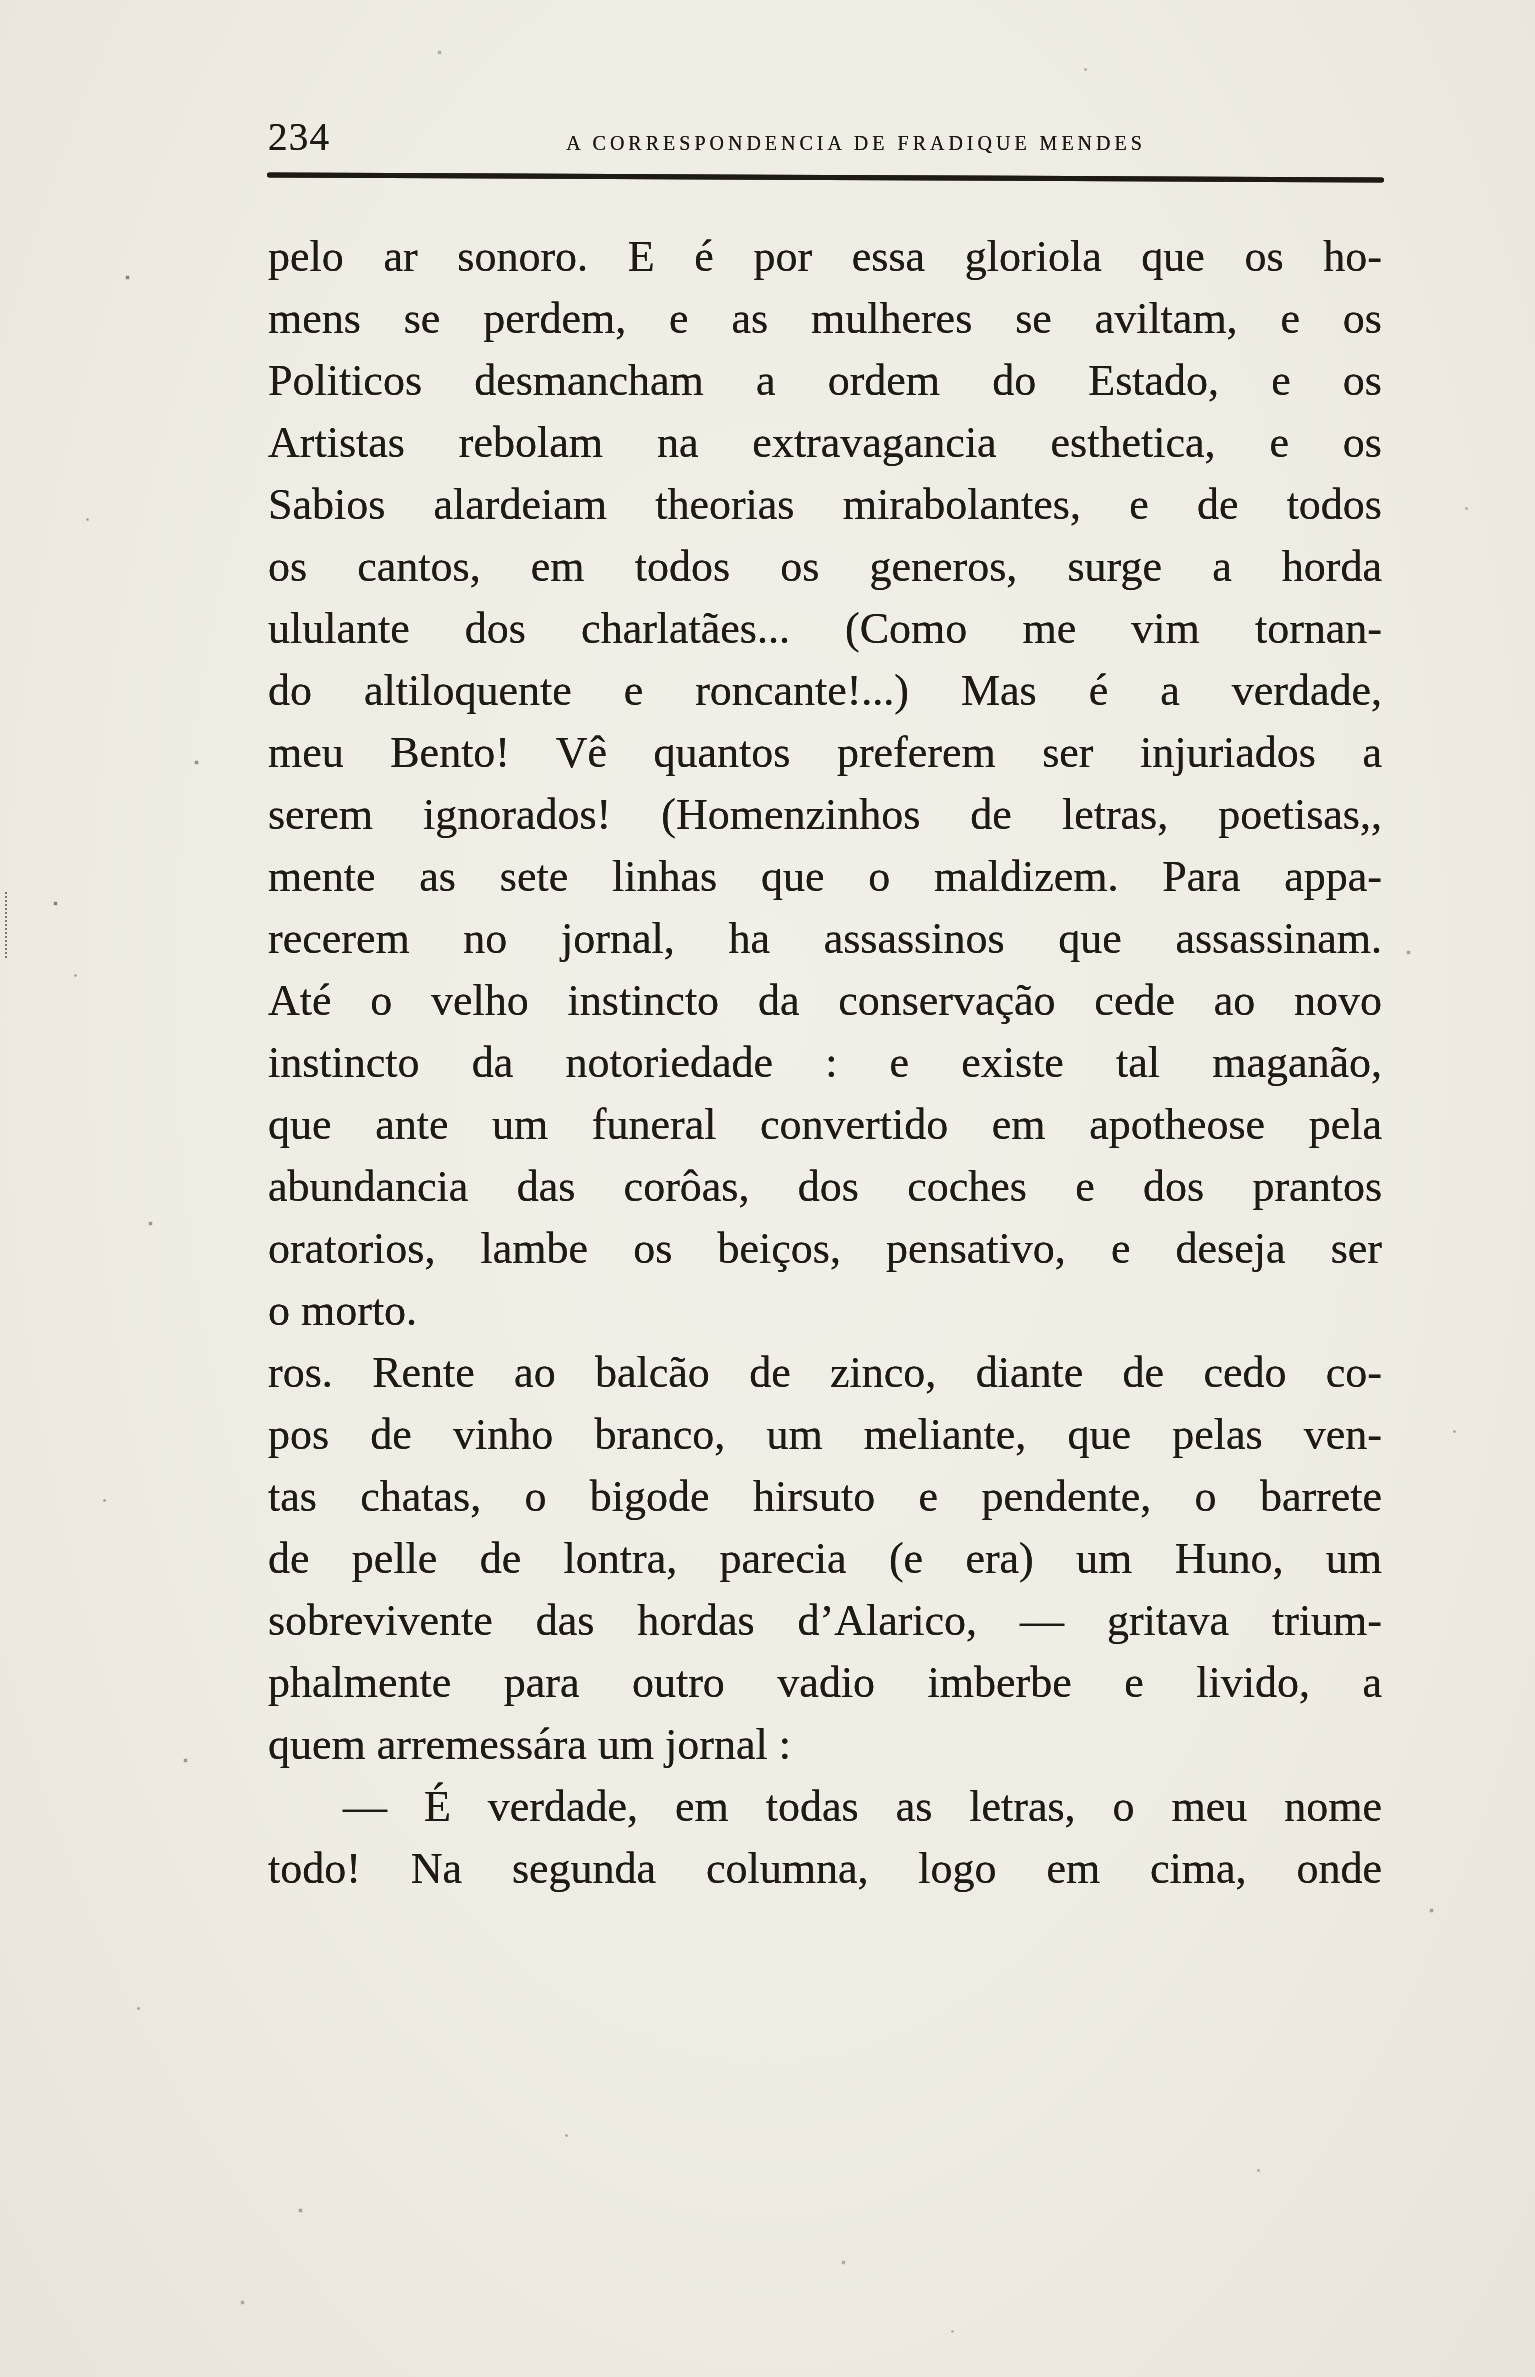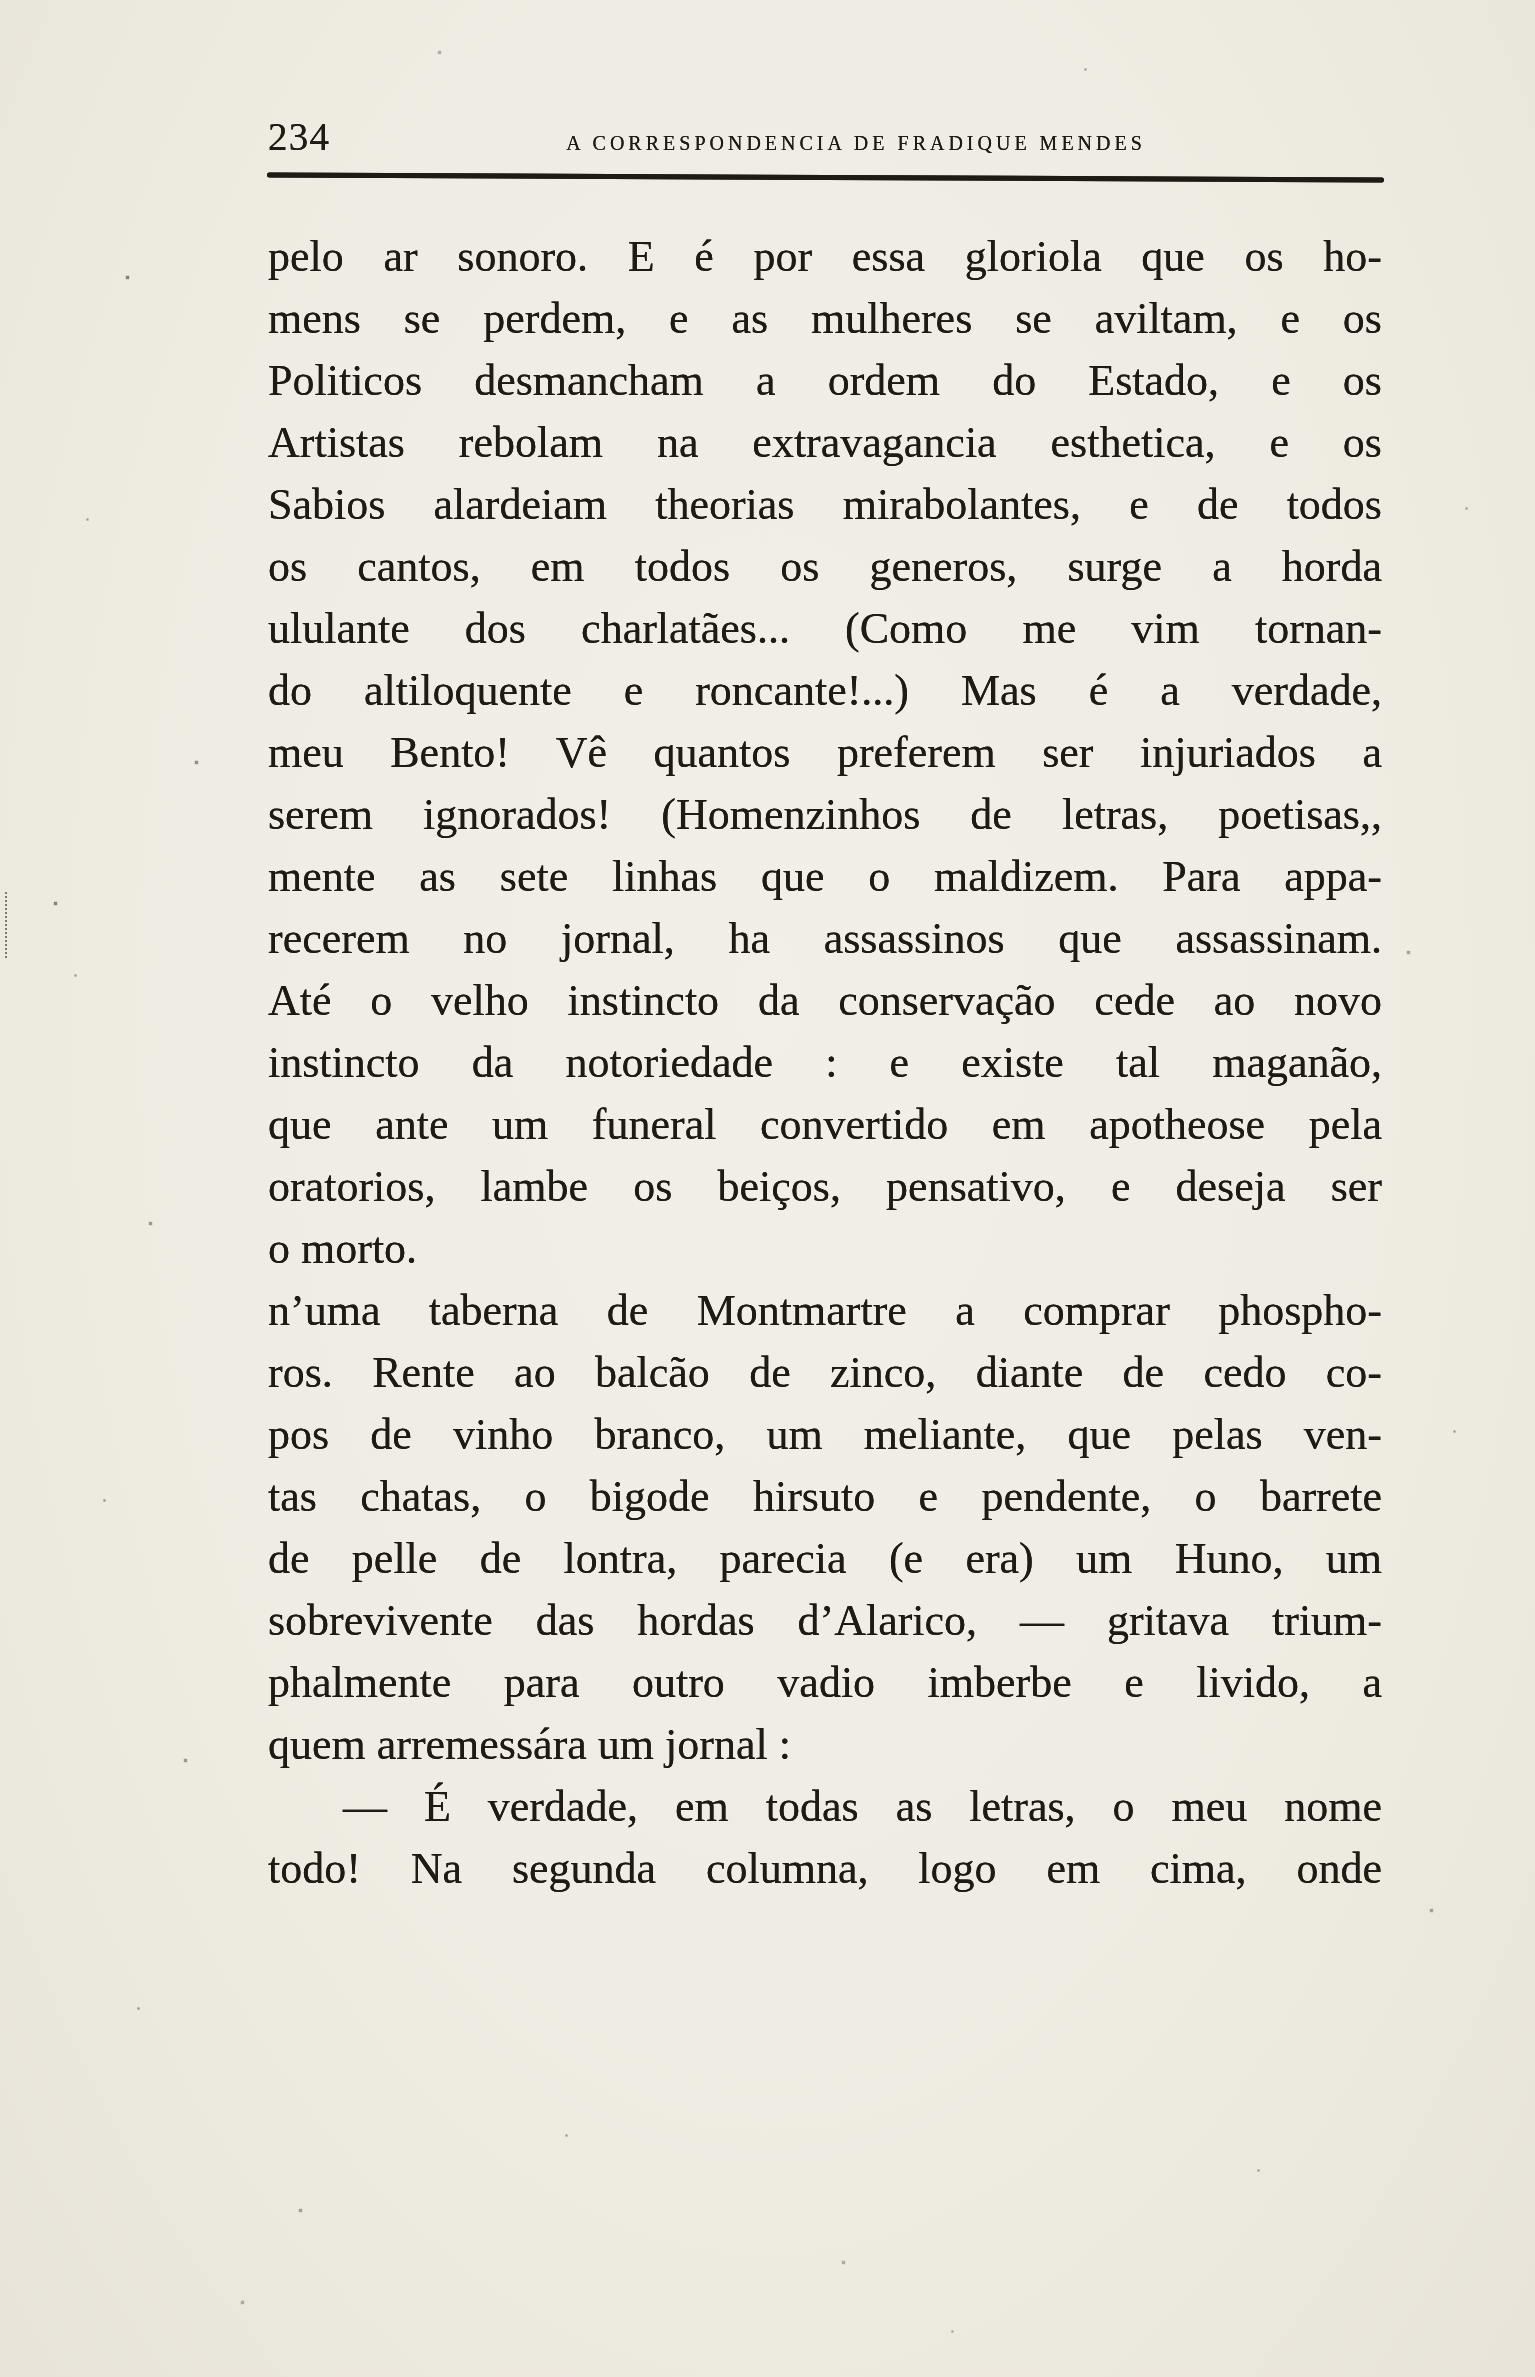--- a/index.html
+++ b/index.html
@@ -136,23 +136,23 @@
       <div class="line">os cantos, em todos os generos, surge a horda</div>
       <div class="line">ululante dos charlatães... (Como me vim tornan-</div>
       <div class="line">do altiloquente e roncante!...) Mas é a verdade,</div>
       <div class="line">meu Bento! Vê quantos preferem ser injuriados a</div>
       <div class="line">serem ignorados! (Homenzinhos de letras, poetisas,,</div>
       <div class="line">mente as sete linhas que o maldizem. Para appa-</div>
       <div class="line">recerem no jornal, ha assassinos que assassinam.</div>
       <div class="line">Até o velho instincto da conservação cede ao novo</div>
       <div class="line">instincto da notoriedade : e existe tal maganão,</div>
       <div class="line">que ante um funeral convertido em apotheose pela</div>
+      <div class="line">abundancia das corôas, dos coches e dos prantos</div>
       <div class="line">oratorios, lambe os beiços, pensativo, e deseja ser</div>
       <div class="line para-end">o morto.</div>
-      <div class="line">n’uma taberna de Montmartre a comprar phospho-</div>
       <div class="line">ros. Rente ao balcão de zinco, diante de cedo co-</div>
       <div class="line">pos de vinho branco, um meliante, que pelas ven-</div>
       <div class="line">tas chatas, o bigode hirsuto e pendente, o barrete</div>
       <div class="line">de pelle de lontra, parecia (e era) um Huno, um</div>
       <div class="line">sobrevivente das hordas d’Alarico, — gritava trium-</div>
       <div class="line">phalmente para outro vadio imberbe e livido, a</div>
       <div class="line para-end">quem arremessára um jornal :</div>
       <div class="line indent">— É verdade, em todas as letras, o meu nome</div>
       <div class="line">todo! Na segunda columna, logo em cima, onde</div>
     </div>

